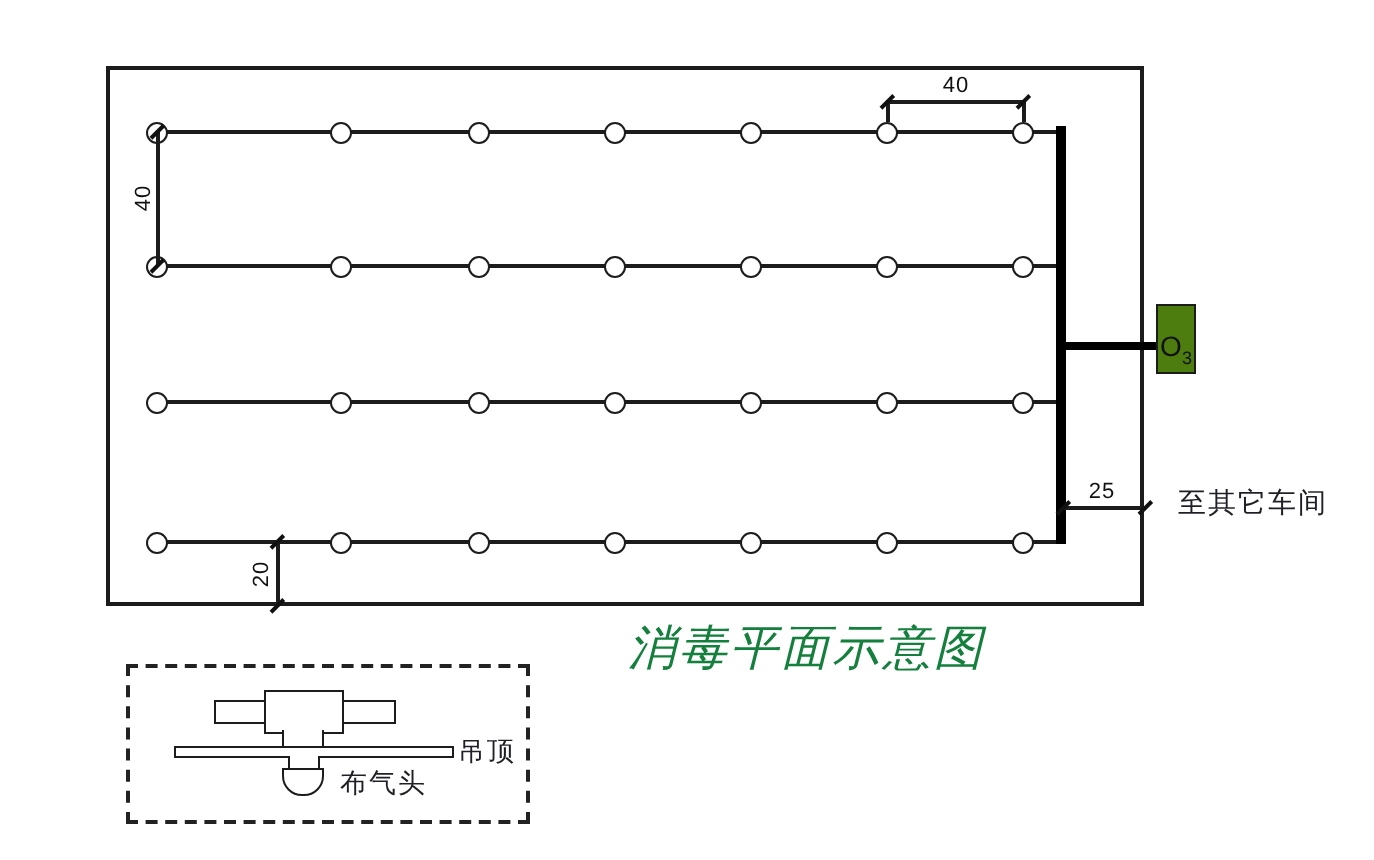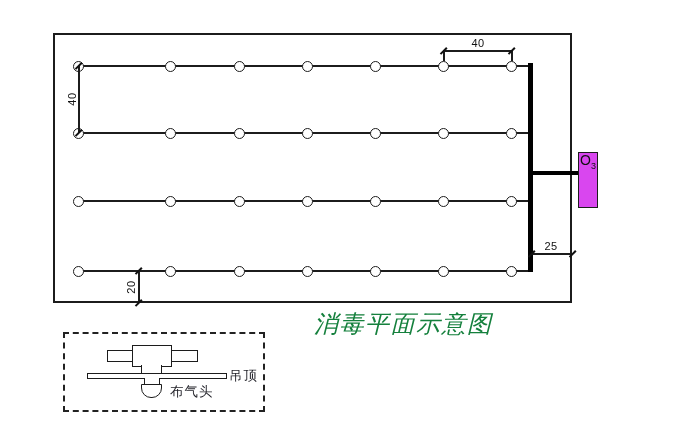--- a/index.html
+++ b/index.html
@@ -21,22 +21,22 @@
   }
   .tick{
     width:9px;height:1.5px;background:#111;transform:rotate(-45deg);
   }
   .dim-label{
     font-size:11px;line-height:12px;color:#111;text-align:center;width:22px;
     letter-spacing:0.5px;
   }
   .rot{transform:rotate(-90deg);}
   .ozone-box{
-    width:20px;height:56px;border:1.5px solid #1c1c1c;box-sizing:border-box;background:#d946ef;
-    display:flex;align-items:flex-start;justify-content:center;
+    width:20px;height:35px;border:1.5px solid #1c1c1c;box-sizing:border-box;background:#4d7c0f;
+    display:flex;align-items:flex-end;justify-content:center;
   }
   .ozone-text{font-size:14px;line-height:14px;color:#111;}
   .ozone-text sub{font-size:9px;}
   .plan-title{font-size:24px;letter-spacing:1.5px;color:#15803d;font-style:italic;}
   .note{font-size:13px;color:#25252d;letter-spacing:0.5px;white-space:nowrap;}
   .note .prefix{padding-right:9px;}
   .cn-label{font-size:13.5px;color:#1f1f26;letter-spacing:1px;white-space:nowrap;}
   .dest-label{font-size:14px;color:#1f1f26;letter-spacing:1px;white-space:nowrap;}
   .detail-box{
     left:63px;top:332px;width:202px;height:80px;
@@ -111,20 +111,21 @@
   <div class="abs hline" style="left:531px;top:253px;width:41px;"></div>
   <div class="abs tick" style="left:527px;top:253px;"></div>
   <div class="abs tick" style="left:568px;top:253px;"></div>
   <div class="abs dim-label" style="left:540px;top:240px;">25</div>
 
   <div class="abs vline" style="left:138px;top:271px;height:32px;"></div>
   <div class="abs tick" style="left:134px;top:270px;"></div>
   <div class="abs tick" style="left:134px;top:302px;"></div>
   <div class="abs dim-label rot" style="left:120px;top:281px;">20</div>
 
+  <div class="abs dest-label" style="left:589px;top:243px;">至其它车间</div>
 
   <div class="abs plan-title" style="left:314px;top:308px;">消毒平面示意图</div>
 
   <div class="abs detail-box"></div>
   <div class="abs shape" style="left:107px;top:350px;width:26px;height:12px;"></div>
   <div class="abs shape" style="left:171px;top:350px;width:27px;height:12px;"></div>
   <div class="abs shape" style="left:132px;top:345px;width:40px;height:22px;"></div>
   <div class="abs shape side-only" style="left:141px;top:365px;width:21px;height:9px;"></div>
   <div class="abs shape" style="left:87px;top:373px;width:140px;height:6px;"></div>
   <div class="abs shape side-only" style="left:144px;top:378px;width:16px;height:7px;"></div>

